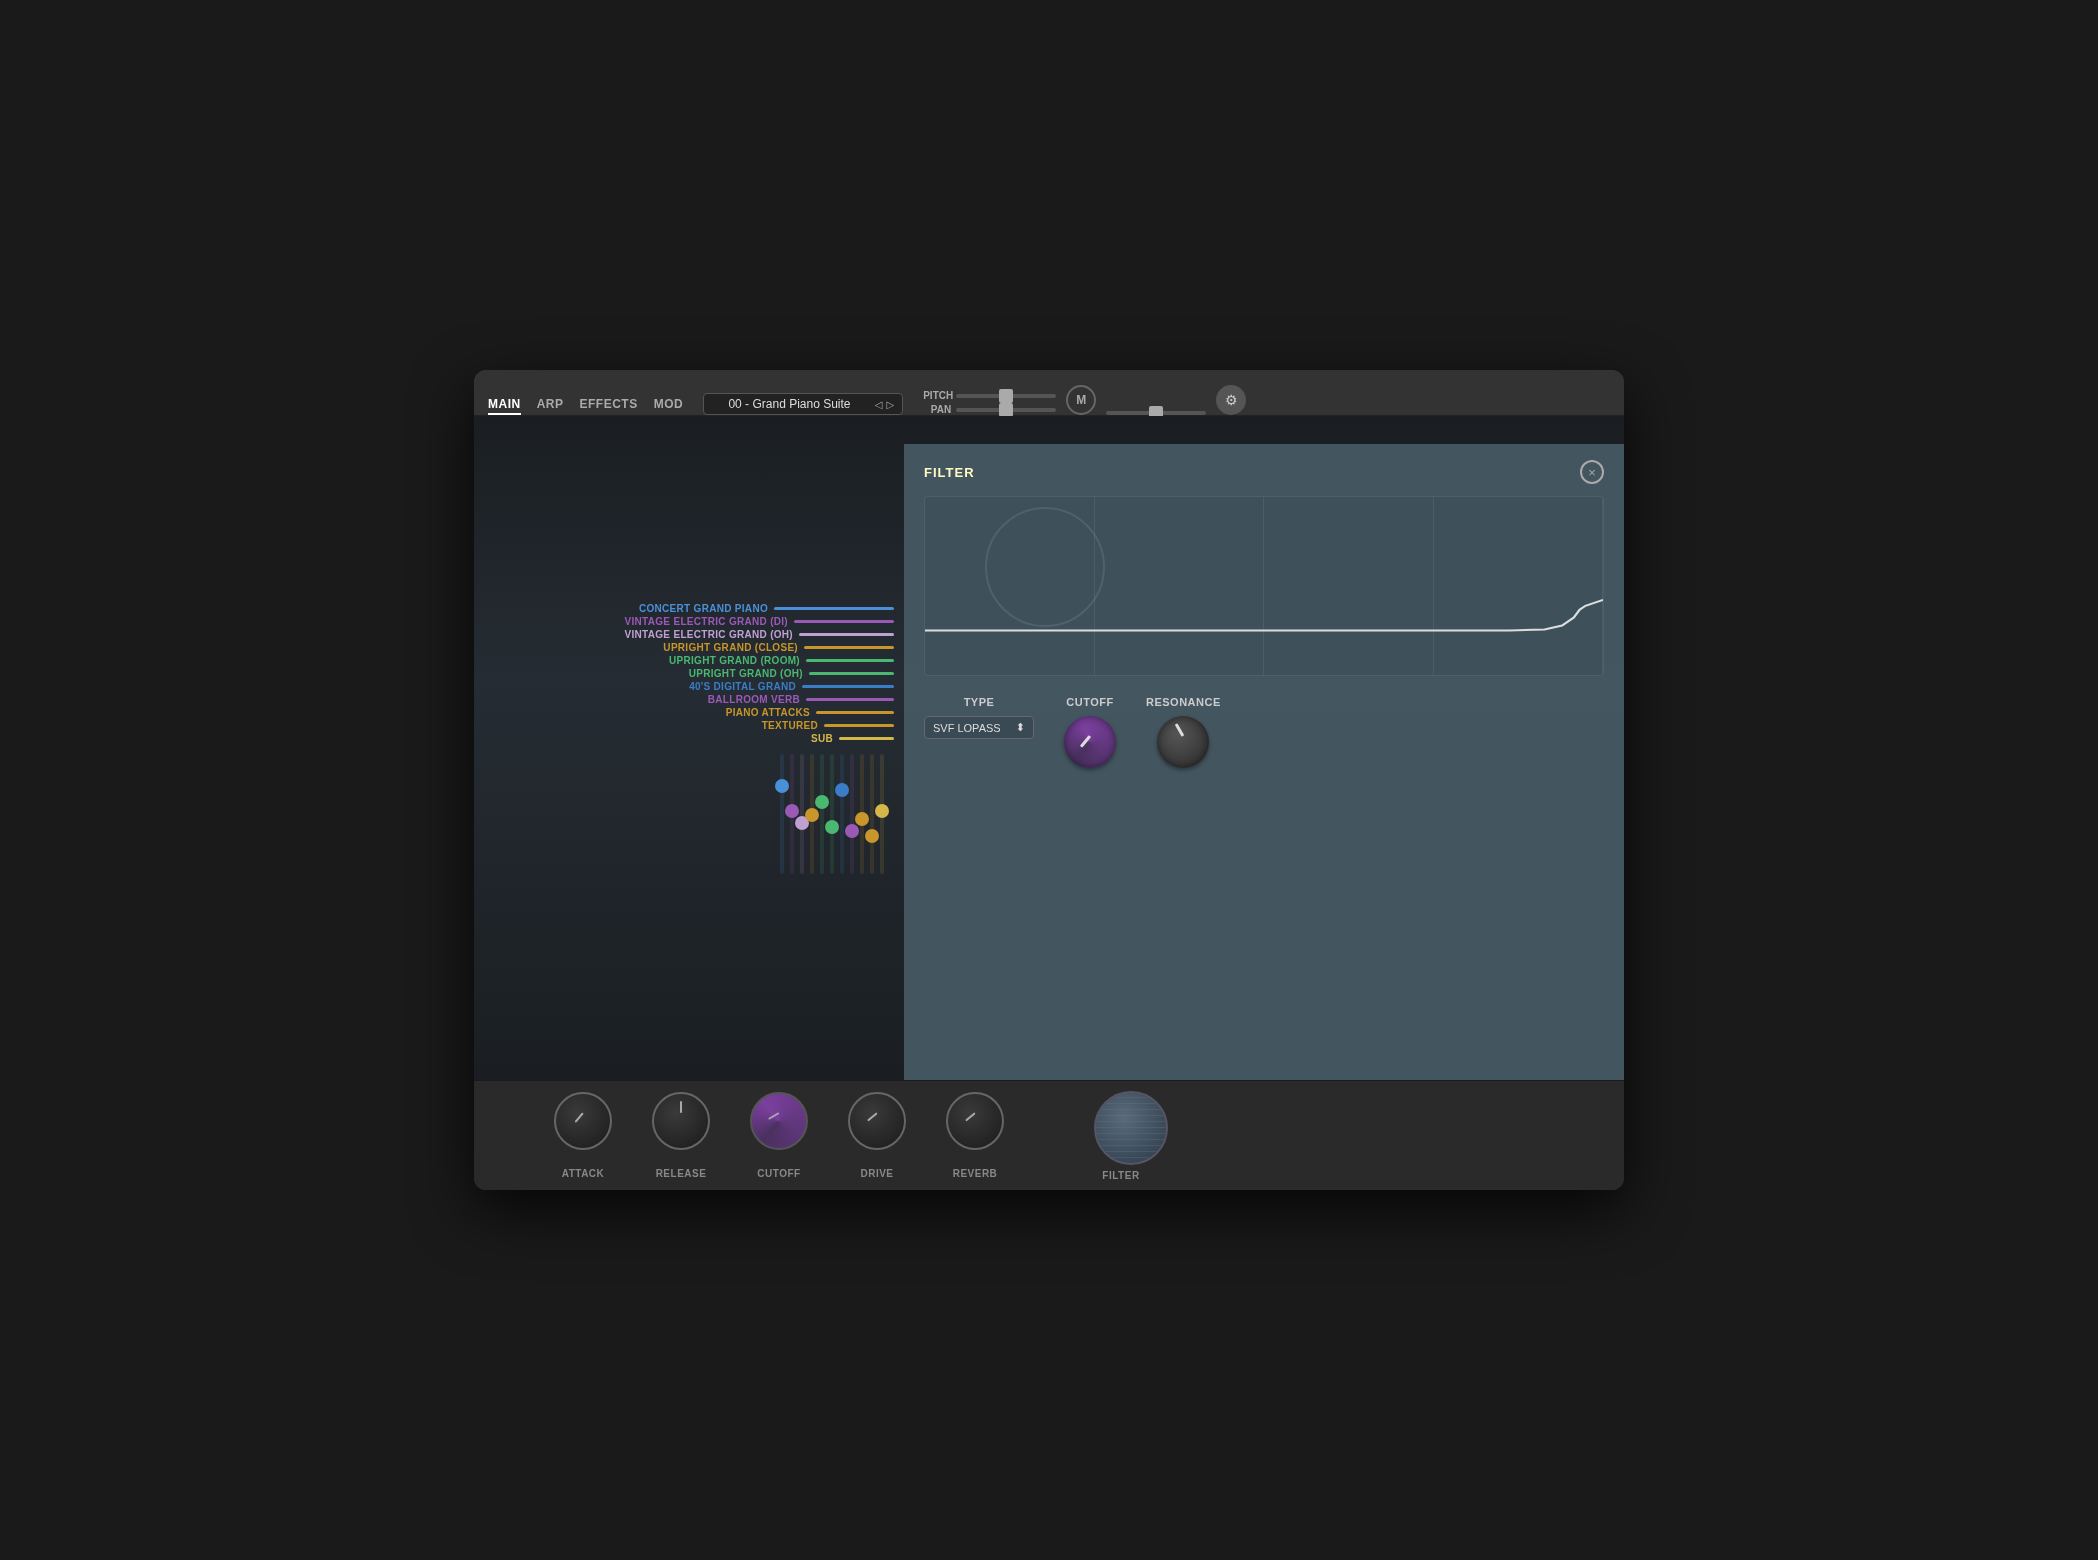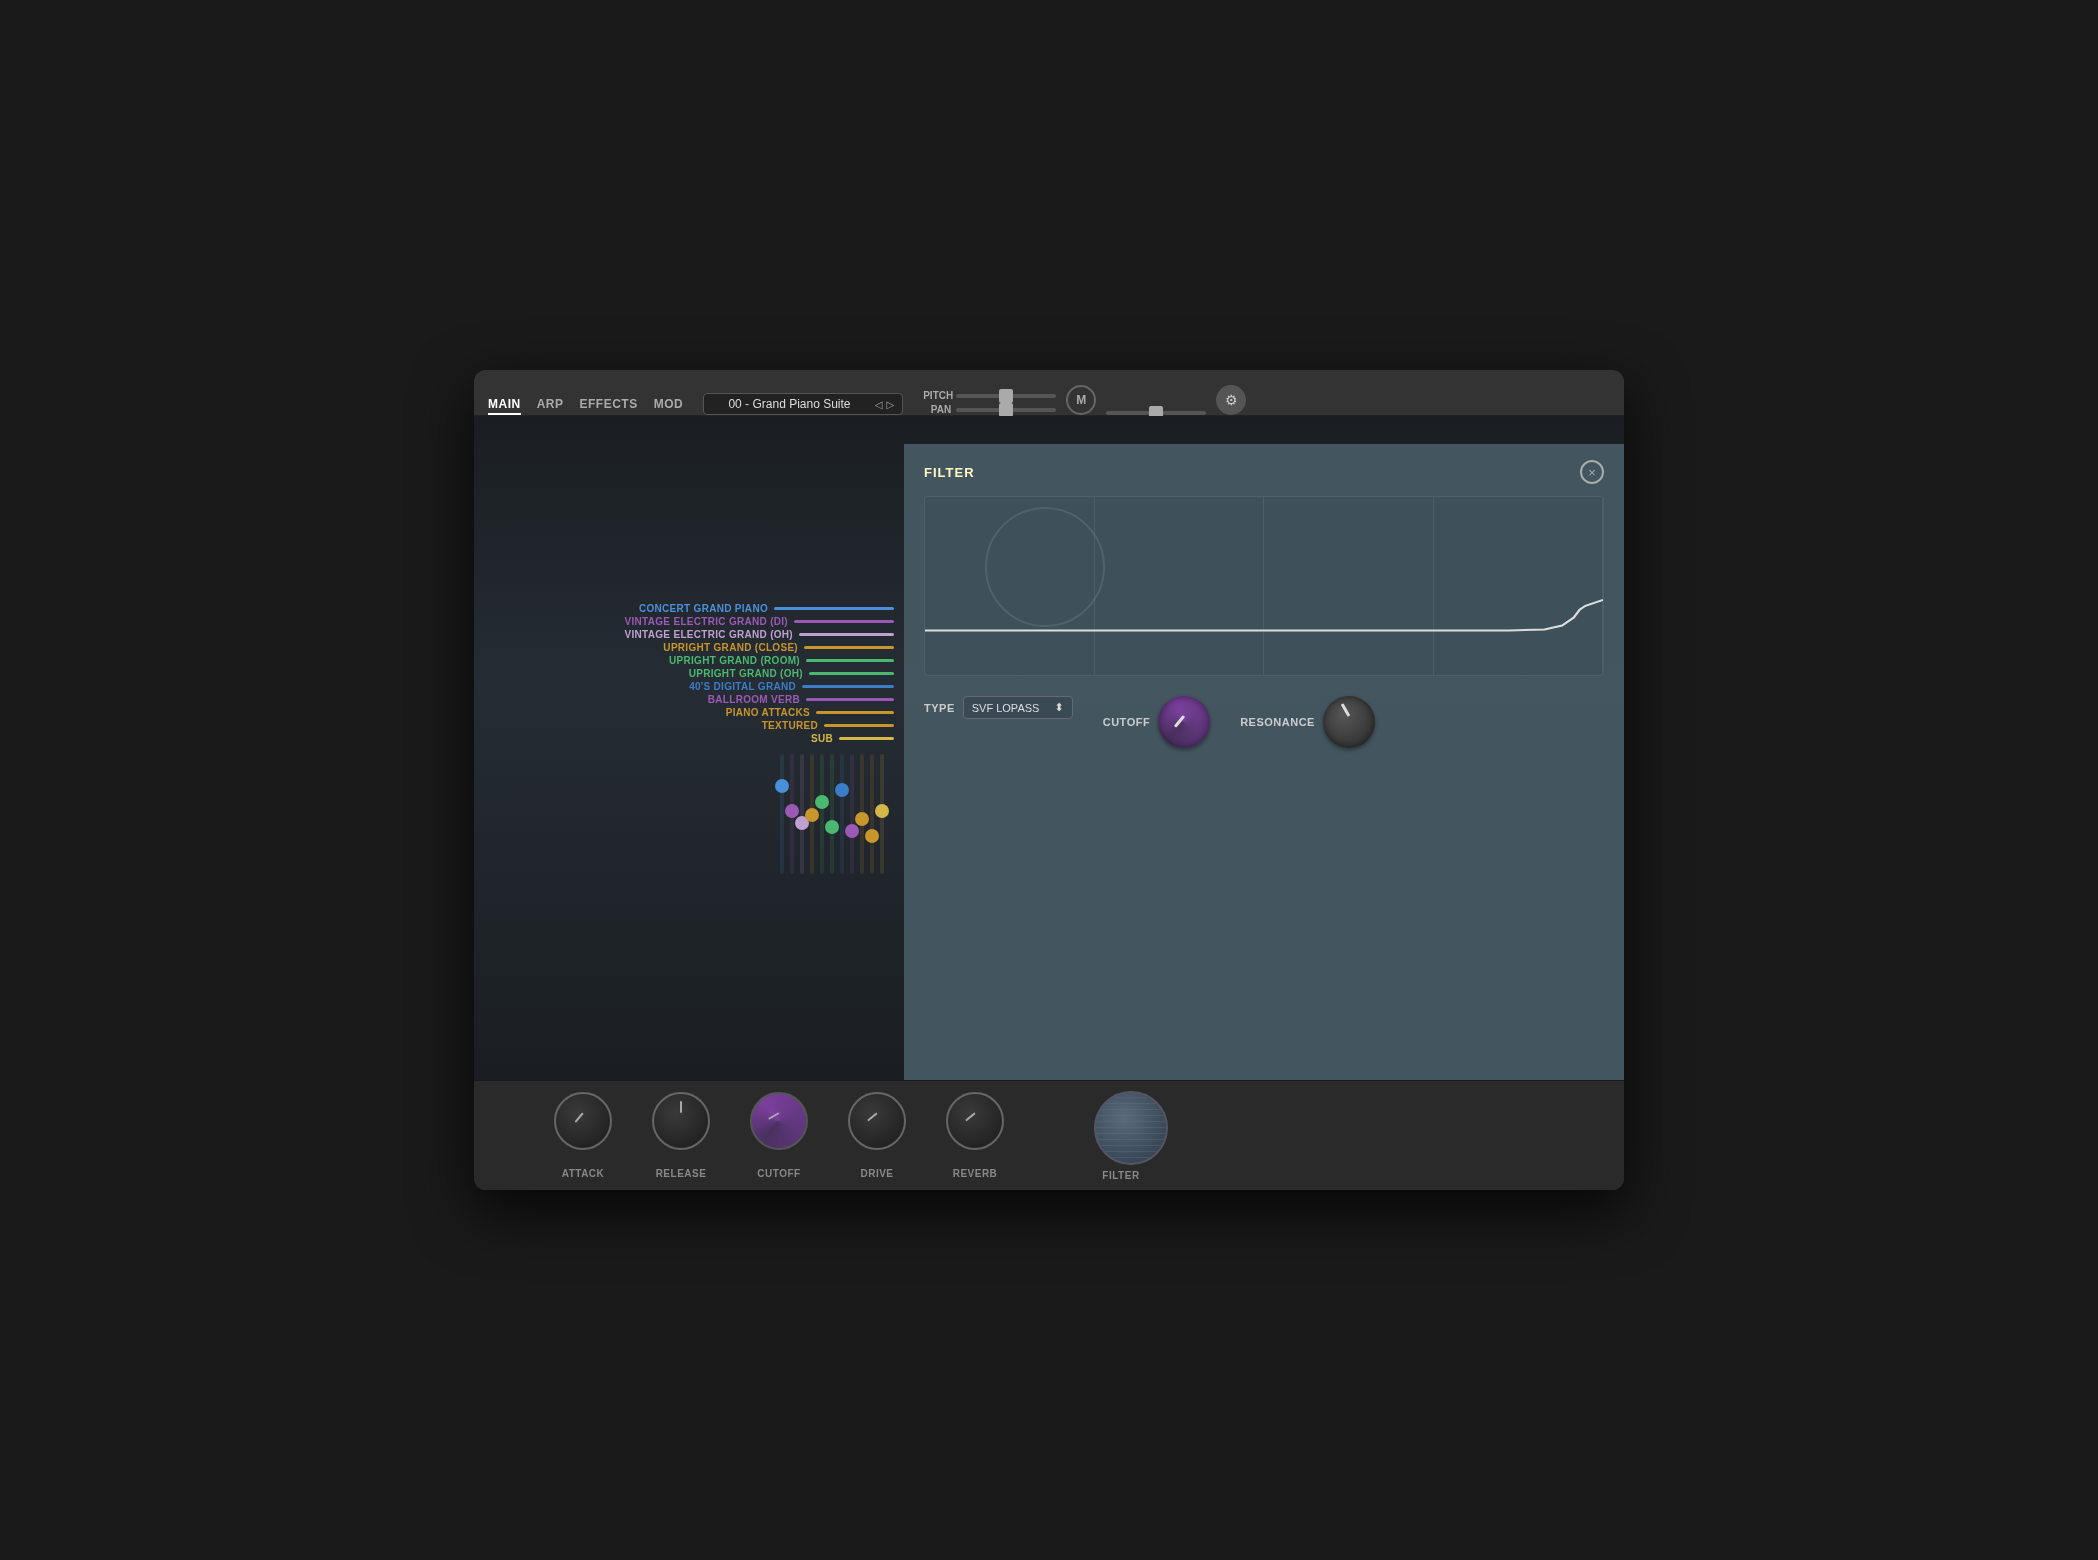--- a/index.html
+++ b/index.html
@@ -306,21 +306,21 @@
       top: 10px;
       left: 60px;
     }
     .filter-controls {
       display: flex;
       gap: 30px;
       align-items: flex-start;
     }
     .filter-control-group {
       display: flex;
-      flex-direction: row;
+      flex-direction: column;
       align-items: center;
       gap: 8px;
     }
     .filter-control-label {
       color: #ccc;
       font-size: 11px;
       font-weight: 600;
       letter-spacing: 0.5px;
     }
     .type-selector {

